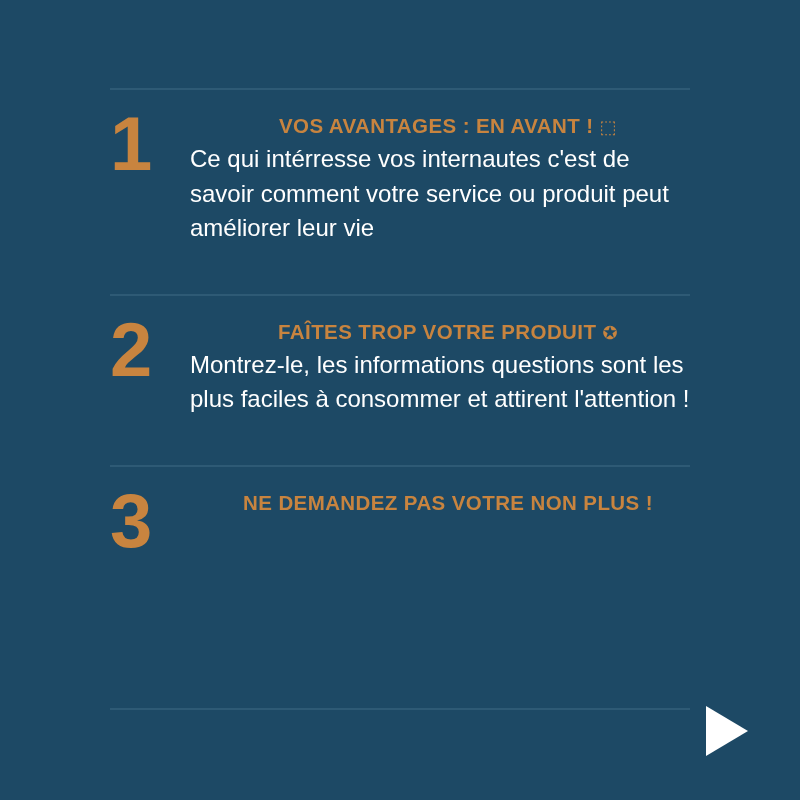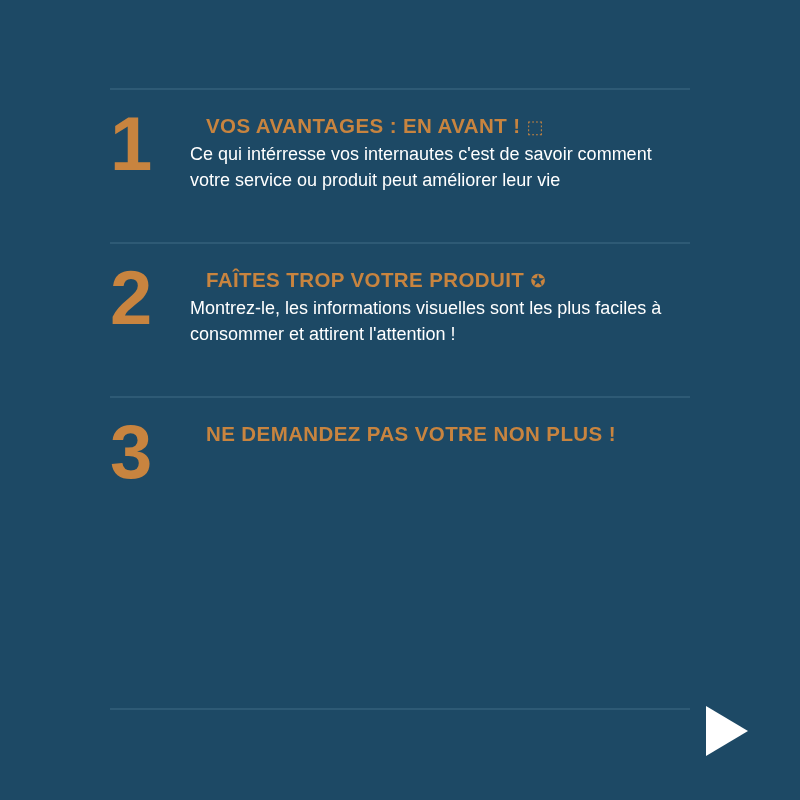--- a/index.html
+++ b/index.html
@@ -45,28 +45,29 @@
     flex: 1;
     padding-top: 6px;
   }
   .head {
     color: #c8843f;
     font-size: 20.5px;
     font-weight: bold;
     letter-spacing: 0.4px;
     margin: 0 0 4px 16px;
     white-space: nowrap;
+    text-align: center;
   }
   .head .glyph {
     font-weight: normal;
     font-size: 18px;
   }
   .text {
     color: #ffffff;
-    font-size: 18px;
+    font-size: 24px;
     line-height: 1.44;
     margin: 0;
     max-width: 505px;
   }
   .spacer-1 { height: 30px; }
   .spacer-2 { height: 30px; }
   .bottom-rule {
     height: 2px;
     background: #2e5a75;
     width: 580px;
@@ -101,21 +102,21 @@
     </div>
   </div>
 
   <div class="spacer-1"></div>
   <div class="divider"></div>
 
   <div class="item">
     <div class="num">2</div>
     <div class="body">
       <p class="head"><span>FAÎTES TROP VOTRE PRODUIT</span> <span class="glyph">✪</span></p>
-      <p class="text">Montrez-le, les informations visuelles sont les plus faciles à consommer et attirent l'attention !</p>
+      <p class="text">Montrez-le, les informations questions sont les plus faciles à consommer et attirent l'attention !</p>
     </div>
   </div>
 
   <div class="spacer-2"></div>
   <div class="divider"></div>
 
   <div class="item">
     <div class="num">3</div>
     <div class="body">
       <p class="head"><span>NE DEMANDEZ PAS VOTRE NON PLUS !</span> <span class="glyph"></span></p>

